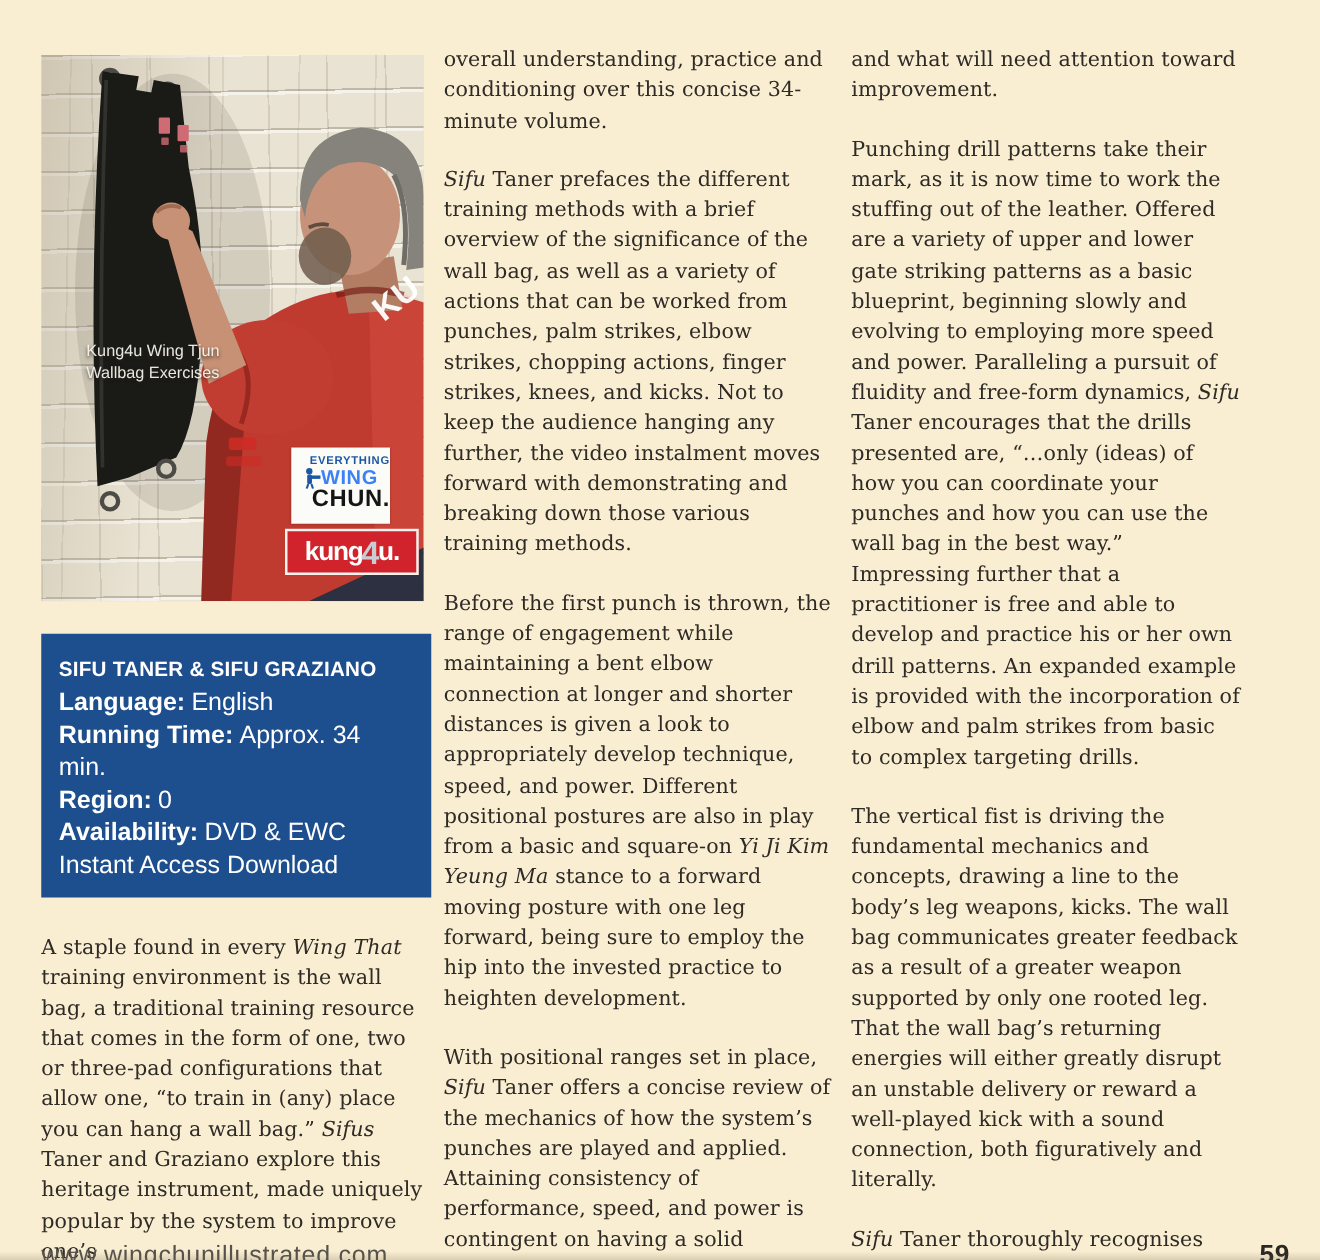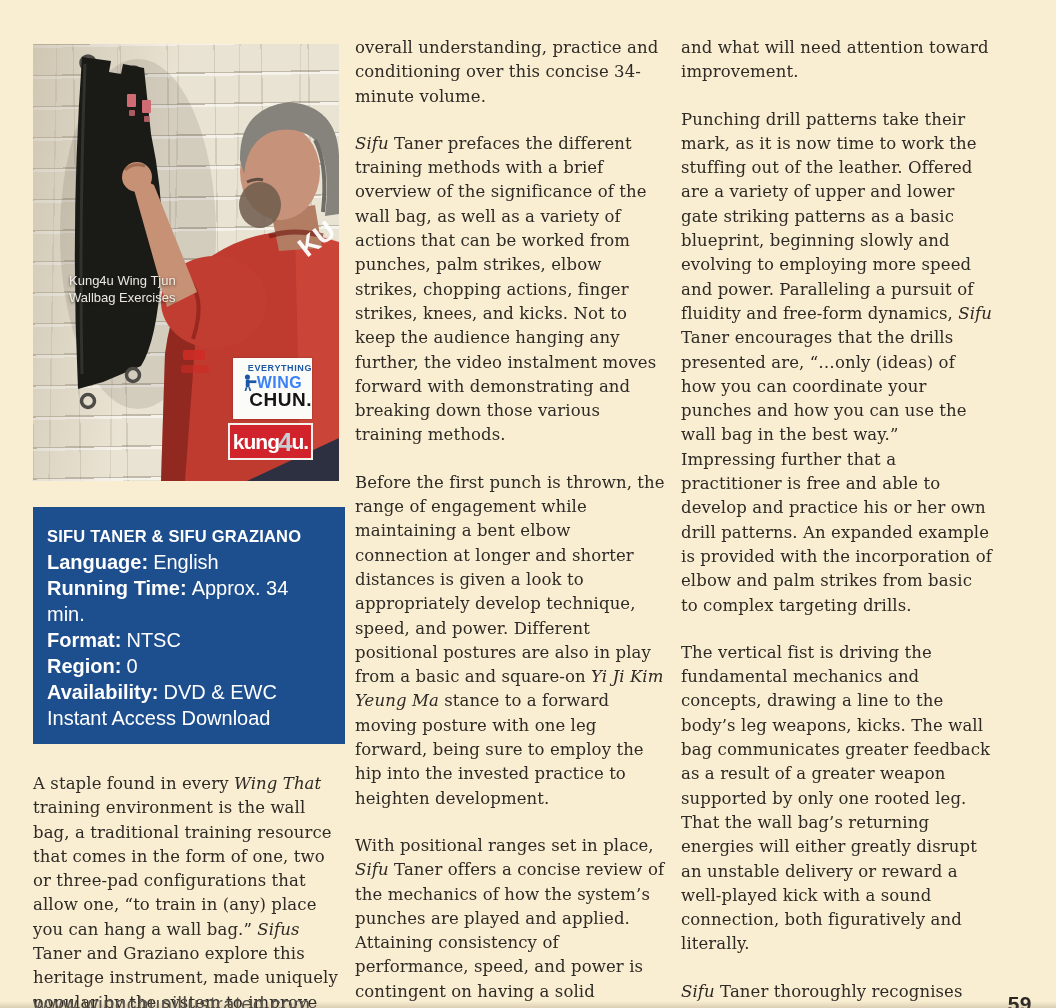--- a/index.html
+++ b/index.html
@@ -31,21 +31,21 @@
   .photo-caption{position:absolute;left:36px;top:228px;
     font-family:"Liberation Sans",sans-serif;font-weight:normal;font-size:13px;line-height:17px;
     color:rgba(250,248,242,0.92);text-shadow:0 1px 3px rgba(40,35,25,0.85)}
   .ewc-logo{position:absolute;left:200px;top:314px;width:79px;height:61px;background:#fbfbf8;
     text-align:right;font-family:"Liberation Sans",sans-serif;font-weight:bold;
     box-sizing:border-box;padding-top:5px;box-shadow:0 0 2px rgba(0,0,0,0.25)}
   .ewc-line1{color:#1c57a5;font-size:9px;letter-spacing:0.6px;line-height:10px}
   .ewc-row{display:flex;align-items:center;justify-content:center;line-height:16px;margin-top:1px}
   .ewc-wing{color:#3b82f6;font-size:16px;letter-spacing:0.5px}
   .ewc-chun{color:#151515;font-size:19px;line-height:17px;letter-spacing:0.5px}
-  .k4u-logo{position:absolute;left:195px;top:379px;width:85px;height:37px;
+  .k4u-logo{position:absolute;left:195px;top:379px;width:107px;height:37px;
     background:#d0232b;border:2px solid #f6f3ee;box-sizing:border-box;
     display:flex;align-items:center;justify-content:center;
     font-family:"Liberation Sans",sans-serif;font-weight:bold;color:#fff}
   .k4u-kung{font-size:21px;letter-spacing:-1px}
   .k4u-4{font-size:26px;color:#c9cdd3;margin:0 -1px;transform:translateY(1px)}
   .k4u-u{font-size:21px;letter-spacing:-1px}
 
   
   .info-box{margin-top:26px;width:312px;box-sizing:border-box;background:#1d4e8d;color:#ffffff;
     font-family:"Liberation Sans",sans-serif;padding:16px 14px 13px}
@@ -162,23 +162,20 @@
 
   <div class="info-box">
     <div class="info-title">SIFU TANER &amp; SIFU GRAZIANO</div>
     <div class="info-field">
       <span class="info-label">Language:</span><span>English</span>
     </div>
     <div class="info-field">
       <span class="info-label">Running Time:</span><span>Approx. 34 min.</span>
     </div>
     <div class="info-field">
-      <span class="info-label">Format:</span><span>NTSC</span>
-    </div>
-    <div class="info-field">
       <span class="info-label">Region:</span><span>0</span>
     </div>
     <div class="info-field">
       <span class="info-label">Availability:</span><span>DVD &amp; EWC Instant Access Download</span>
     </div>
   </div>
 
   <p class="body-text"><span>A staple found in every <i>Wing That</i> training environment is the wall bag, a traditional training resource that comes in the form of one, two or three-pad configurations that allow one, “to train in (any) place you can hang a wall bag.” <i>Sifus</i> Taner and Graziano explore this heritage instrument, made uniquely popular by the system to improve one’s</span></p>
 </div>
 

